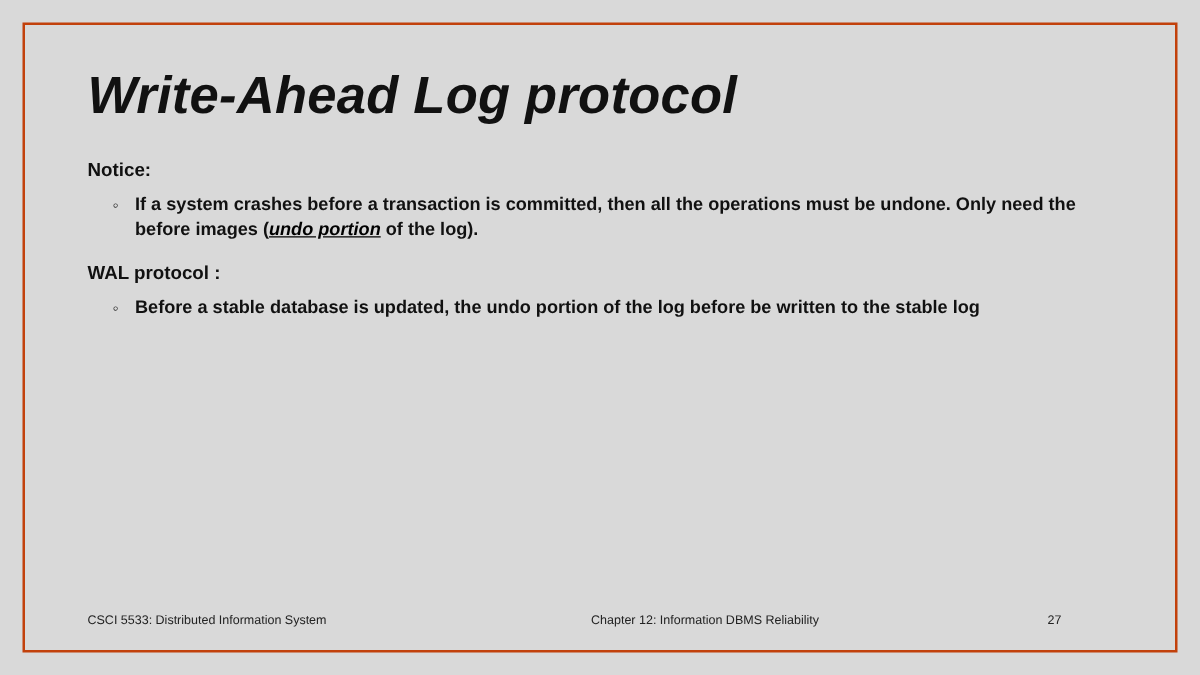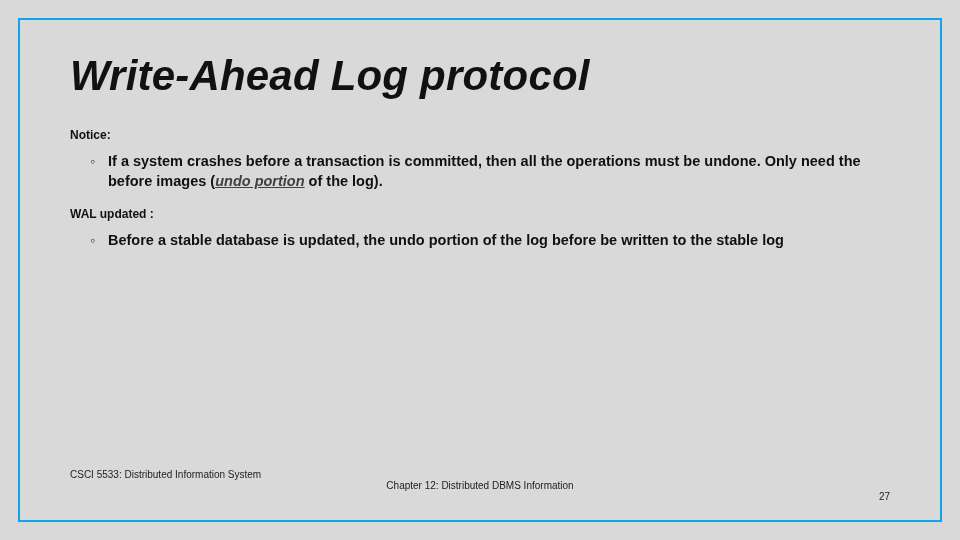--- a/index.html
+++ b/index.html
@@ -14,33 +14,33 @@
   .slide {
     box-sizing: border-box;
     width: 960px;
     height: 540px;
     padding: 18px;
   }
   .frame {
     box-sizing: border-box;
     width: 100%;
     height: 100%;
-    border: 2px solid #0ea5e9;
+    border: 2px solid #c2410c;
     position: relative;
     padding: 24px 50px 0 50px;
   }
   .title {
     font-size: 42px;
     font-weight: 700;
     font-style: italic;
     margin: 8px 0 28px 0;
     letter-spacing: 0.2px;
   }
   .section {
-    font-size: 12px;
+    font-size: 15px;
     font-weight: 700;
     margin: 12px 0 10px 0;
   }
   ul.bullets {
     list-style: none;
     padding: 0 0 0 24px;
     margin: 0 0 6px 0;
   }
   ul.bullets li {
     position: relative;
@@ -55,60 +55,59 @@
     position: absolute;
     left: -4px;
     top: 0;
     font-size: 14px;
     color: #333;
     font-weight: 400;
   }
   .emph {
     font-style: italic;
     text-decoration: underline;
-    color: #404040;
+    color: #000000;
     font-weight: 700;
   }
   .footer {
     position: absolute;
     left: 50px;
-    right: 50px;
+    right: 62px;
     bottom: 18px;
     font-size: 10px;
     color: #222;
     display: flex;
     justify-content: space-between;
-    flex-direction: column;
   }
   .footer .center { text-align: center; flex: 1; }
   .footer .left  { text-align: left;  min-width: 220px; }
-  .footer .right { text-align: right; min-width: 40px; }
+  .footer .right { text-align: left; min-width: 40px; }
 </style>
 </head>
 <body>
 
 <div class="slide">
   <div class="frame">
 
     <div class="title">Write-Ahead Log protocol</div>
 
     <div class="section">Notice:</div>
     <ul class="bullets">
       <li>
         <span>If a system crashes before a transaction is committed, then all the operations must be undone. Only need the before images (</span><span class="emph">undo portion</span><span> of the log).</span>
       </li>
     </ul>
 
-    <div class="section">WAL updated :</div>
+    <div class="section">WAL protocol :</div>
     <ul class="bullets">
       <li>
         <span>Before a stable database is updated, the undo portion of the log before be written to the stable log</span>
       </li>
     </ul>
 
     <div class="footer">
       <div class="left">CSCI 5533: Distributed Information System</div>
-      <div class="center">Chapter 12: Distributed DBMS Information</div>
+      <div class="center">Chapter 12: Information DBMS Reliability</div>
       <div class="right">27</div>
     </div>
 
   </div>
 </div>
 
 </body></html>

